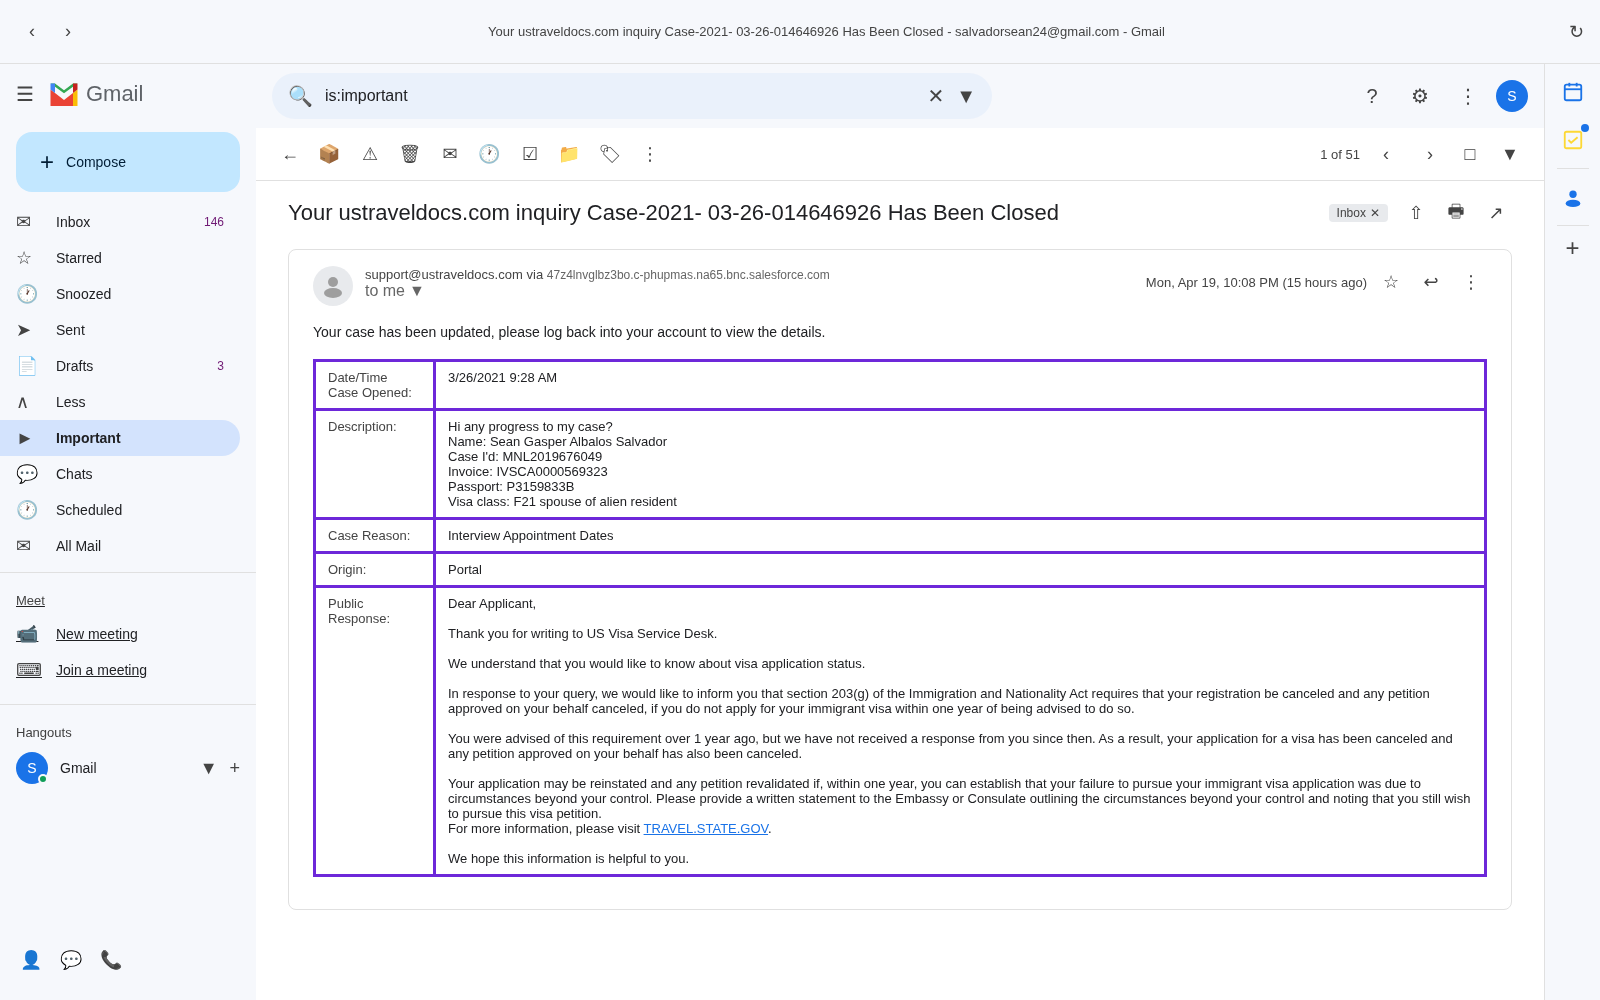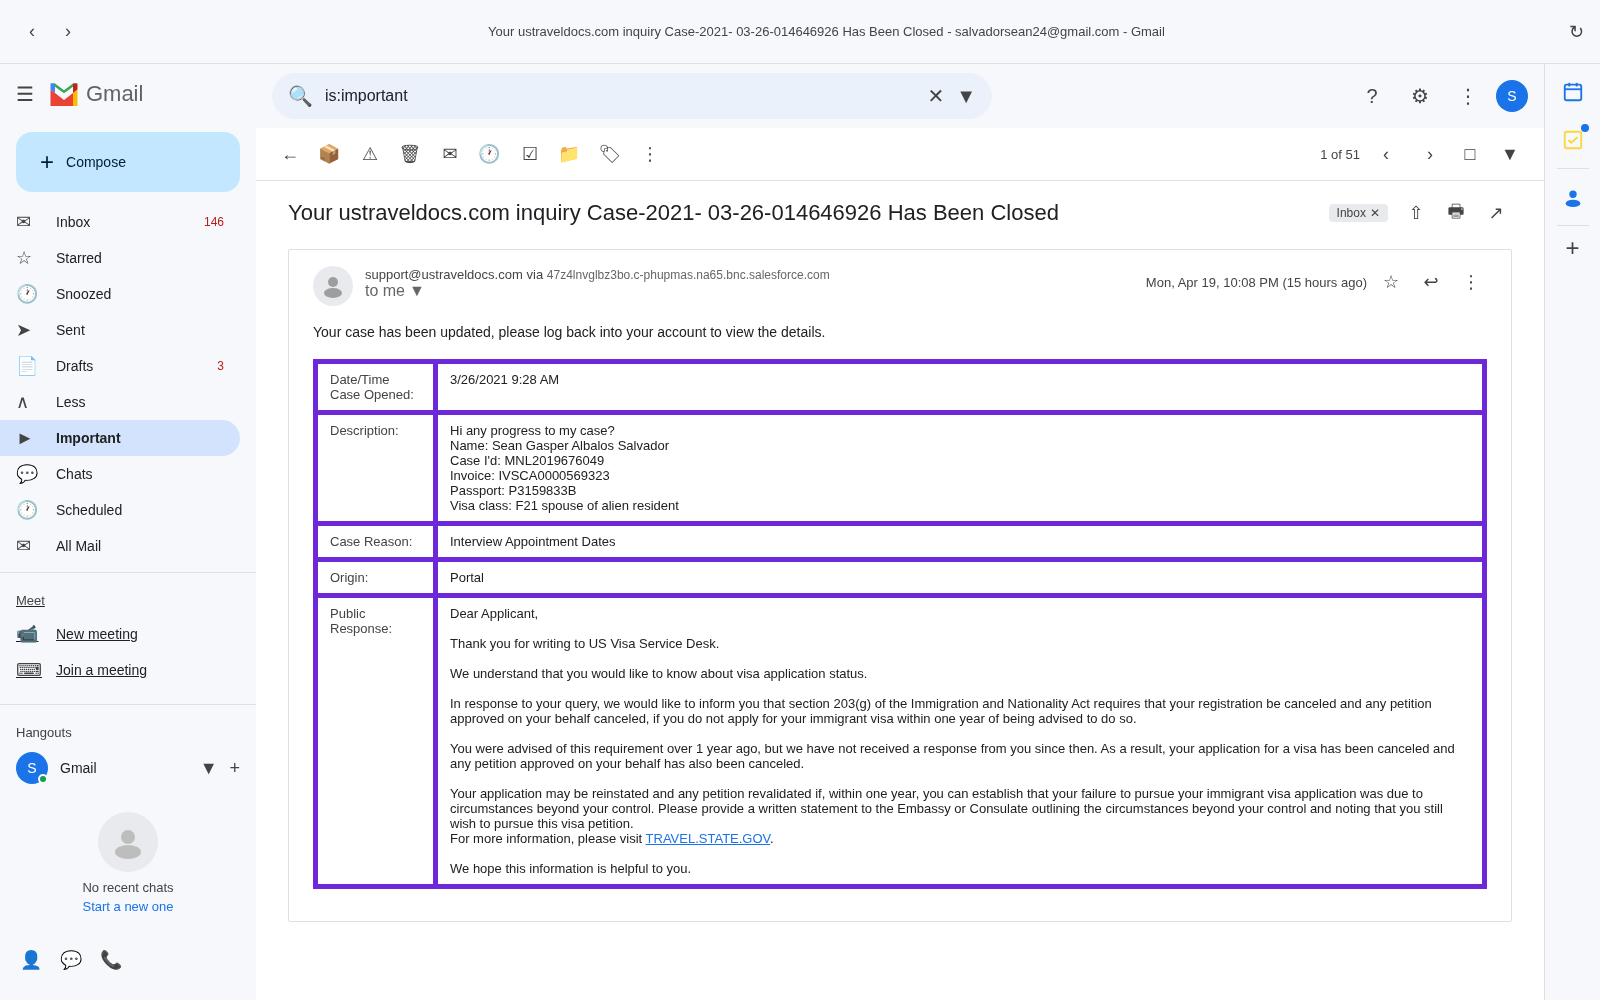--- a/index.html
+++ b/index.html
@@ -77,21 +77,21 @@
       border-radius: 0 20px 20px 0;
       cursor: pointer;
       color: #202124;
       font-size: 14px;
       position: relative;
       margin-right: 16px;
     }
     .nav-item.active { background: #d3e3fd; font-weight: 600; }
     .nav-item .nav-icon { width: 24px; margin-right: 16px; font-size: 18px; color: #444; flex-shrink: 0; }
     .nav-item .nav-label { flex: 1; }
-    .nav-item .nav-count { font-size: 12px; color: #b91c1c; }
+    .nav-item .nav-count { font-size: 12px; color: #701a75; }
 
     .section-divider { height: 1px; background: #e0e0e0; margin: 8px 0; }
 
     .meet-section { padding: 8px 0; text-decoration: underline; }
     .meet-label { padding: 4px 16px; font-size: 13px; color: #444; font-weight: 500; margin-bottom: 4px; }
     .hangouts-section { padding: 8px 0; }
     .hangouts-label { padding: 4px 16px; font-size: 13px; color: #404040; font-weight: 500; margin-bottom: 4px; }
 
     .hangout-user {
       display: flex; align-items: center; padding: 4px 16px; gap: 12px; cursor: pointer;
@@ -205,21 +205,21 @@
     .inbox-badge .badge-x { cursor: pointer; }
     .subject-actions { display: flex; gap: 8px; }
     .subject-action-btn {
       width: 32px; height: 32px; border-radius: 50%; display: flex; align-items: center; justify-content: center;
       cursor: pointer; color: #444; font-size: 18px; background: none; border: none;
     }
 
     
     .email-message {
       border: 1px solid #e0e0e0;
-      border-radius: 2px;
+      border-radius: 8px;
       padding: 16px 24px;
       margin-bottom: 16px;
     }
     .email-msg-header {
       display: flex; align-items: flex-start; gap: 12px; margin-bottom: 16px;
     }
     .sender-avatar {
       width: 40px; height: 40px; border-radius: 50%; background: #e8eaed;
       display: flex; align-items: center; justify-content: center; font-size: 20px; color: #888; flex-shrink: 0;
     }
@@ -231,21 +231,21 @@
     .msg-action-btn {
       width: 32px; height: 32px; border-radius: 50%; display: flex; align-items: center; justify-content: center;
       cursor: pointer; color: #444; font-size: 18px; background: none; border: none;
     }
 
     .email-body { font-size: 14px; color: #202124; line-height: 1.5; margin-bottom: 16px; }
 
     
     .email-table { border-collapse: collapse; width: 100%; margin-bottom: 16px; }
     .email-table td, .email-table th {
-      border: 5px solid #6d28d9; padding: 8px 12px; font-size: 13px; vertical-align: top;
+      border: 3px solid #6d28d9; padding: 8px 12px; font-size: 13px; vertical-align: top;
     }
     .email-table .field-label { font-weight: 400; color: #444; width: 120px; }
 
     
     .right-panel {
       width: 56px;
       background: #f6f8fc;
       border-left: 1px solid #e0e0e0;
       display: flex;
       flex-direction: column;
@@ -373,30 +373,20 @@
         <div class="hangout-avatar">
           <span>S</span>
           <div class="online-dot"></div>
         </div>
         <span class="hangout-username">Gmail</span>
         <span class="hangout-add">▼</span>
         <span style="font-size:18px; cursor:pointer; color:#444;">+</span>
       </div>
     </div>
 
-    <div class="no-chats-section">
-      <div class="no-chats-avatar">
-        <svg width="36" height="36" viewBox="0 0 36 36">
-          <circle cx="18" cy="13" r="7" fill="#bdbdbd"></circle>
-          <ellipse cx="18" cy="28" rx="13" ry="7" fill="#bdbdbd"></ellipse>
-        </svg>
-      </div>
-      <div class="no-chats-text">No recent chats</div>
-      <a class="start-new-link" href="#">Start a new one</a>
-    </div>
 
     <div class="sidebar-footer">
       <div class="sidebar-footer-icon">👤</div>
       <div class="sidebar-footer-icon">💬</div>
       <div class="sidebar-footer-icon">📞</div>
     </div>
   </div>
 
   <div class="main-content">
 

